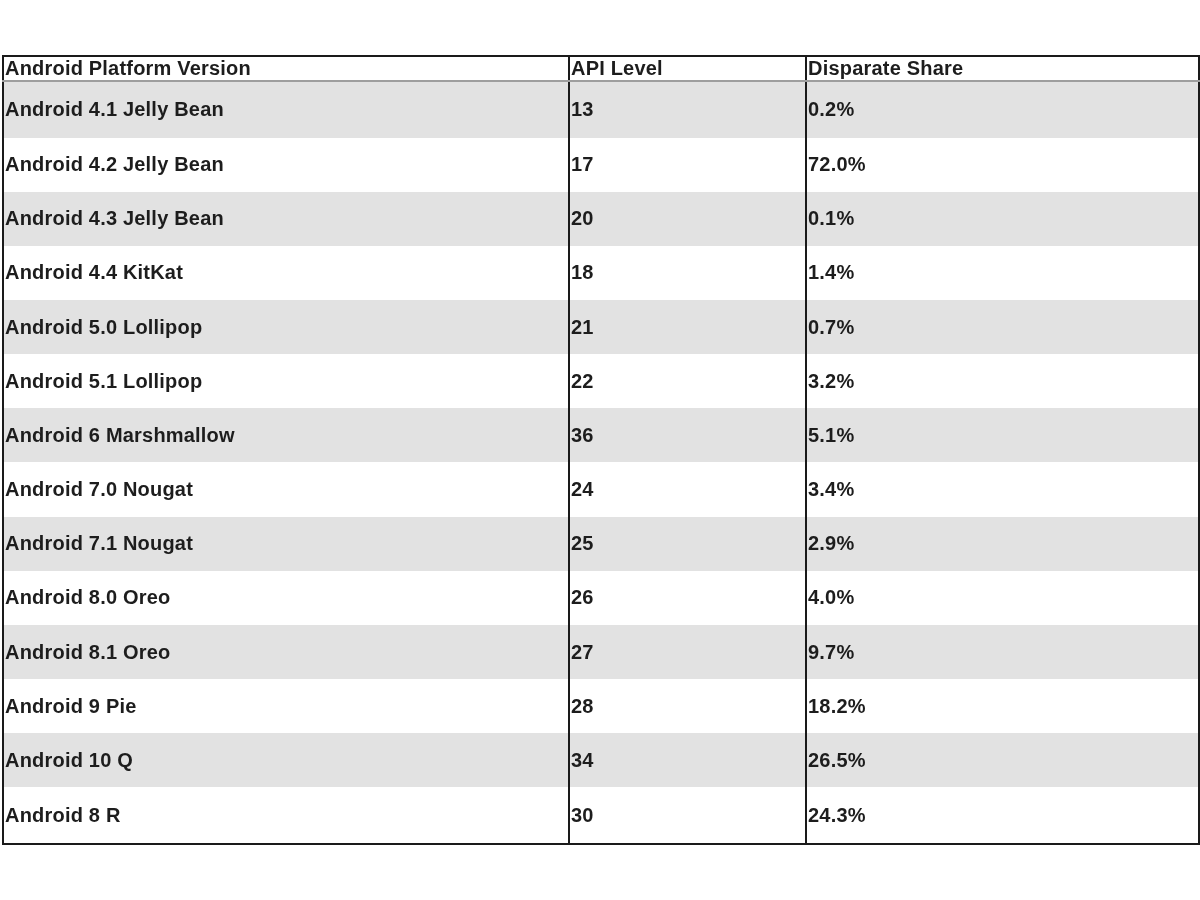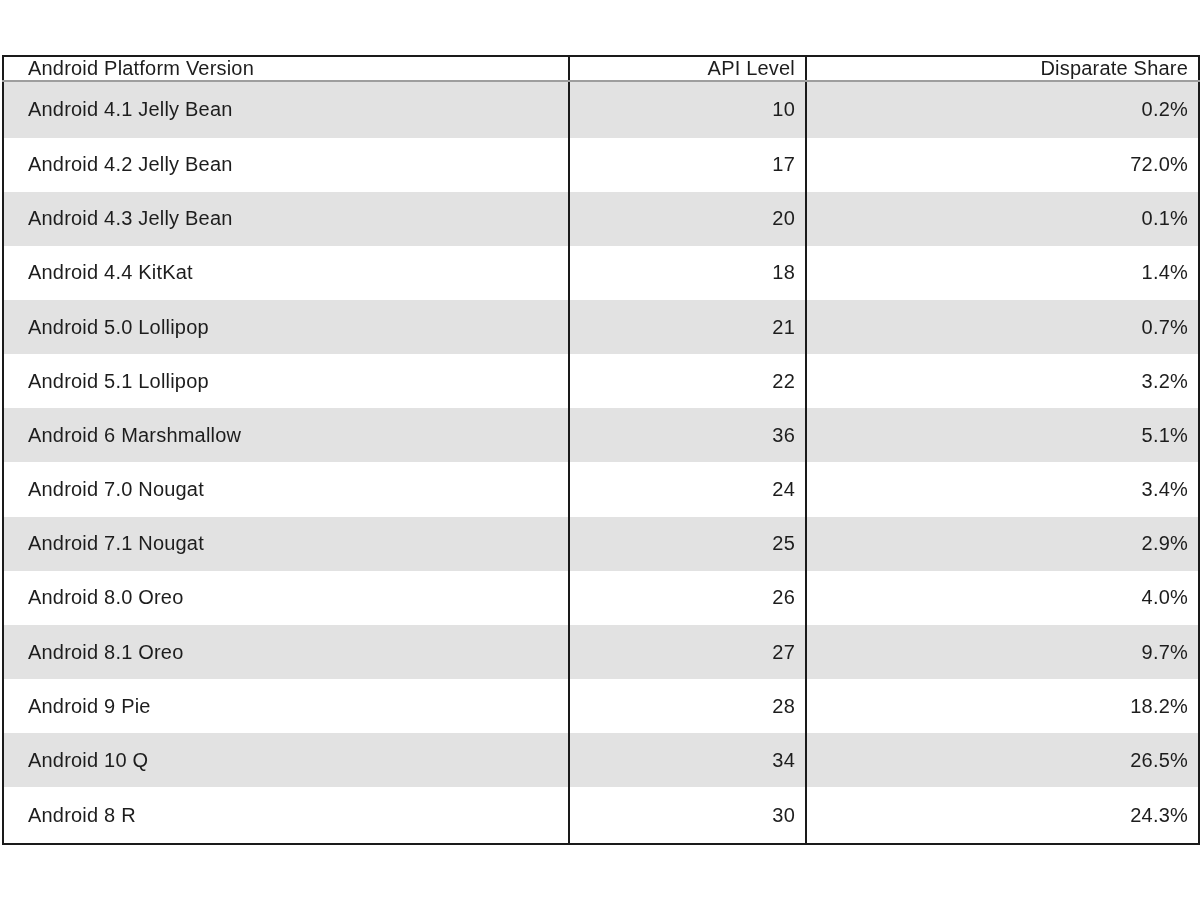--- a/index.html
+++ b/index.html
@@ -36,36 +36,35 @@
     height:100%;
     border-collapse:collapse;
     table-layout:fixed;
     border:2px solid var(--border-dark);
   }
   col.col-version{width:566px;}
   col.col-api{width:237px;}
   col.col-share{width:393px;}
   th,td{
     font-size:20px;
-    font-weight:400;
+    font-weight:700;
     color:var(--text);
     text-align:left;
     vertical-align:middle;
-    padding:0 10px 0 24px;
+    padding:0 10px 0 1px;
     letter-spacing:0.2px;
     white-space:nowrap;
     overflow:hidden;
   }
   th{
     background:var(--row-bg);
     border-bottom:2px solid var(--header-divider);
   }
   th + th, td + td{
     border-left:2px solid var(--border-dark);
-    text-align:right;
   }
   tbody tr{
     background:var(--row-bg);
   }
   tbody tr:nth-child(odd){
     background:var(--row-alt-bg);
   }
 </style>
 </head>
 <body>
@@ -81,21 +80,21 @@
       <thead>
         <tr>
           <th>Android Platform Version</th>
           <th>API Level</th>
           <th>Disparate Share</th>
         </tr>
       </thead>
       <tbody>
           <tr>
             <td>Android 4.1 Jelly Bean</td>
-            <td>10</td>
+            <td>13</td>
             <td>0.2%</td>
           </tr>
           <tr>
             <td>Android 4.2 Jelly Bean</td>
             <td>17</td>
             <td>72.0%</td>
           </tr>
           <tr>
             <td>Android 4.3 Jelly Bean</td>
             <td>20</td>

